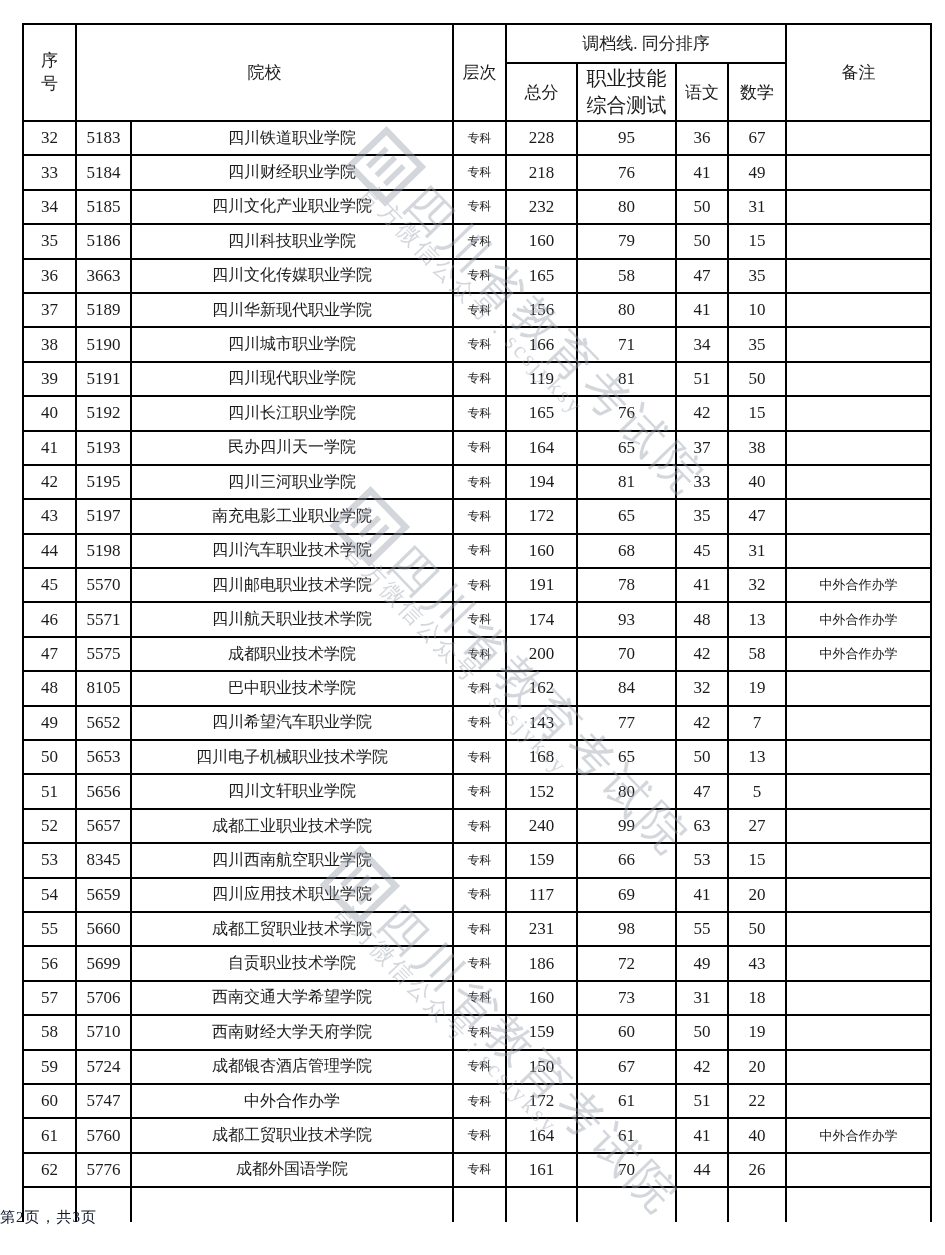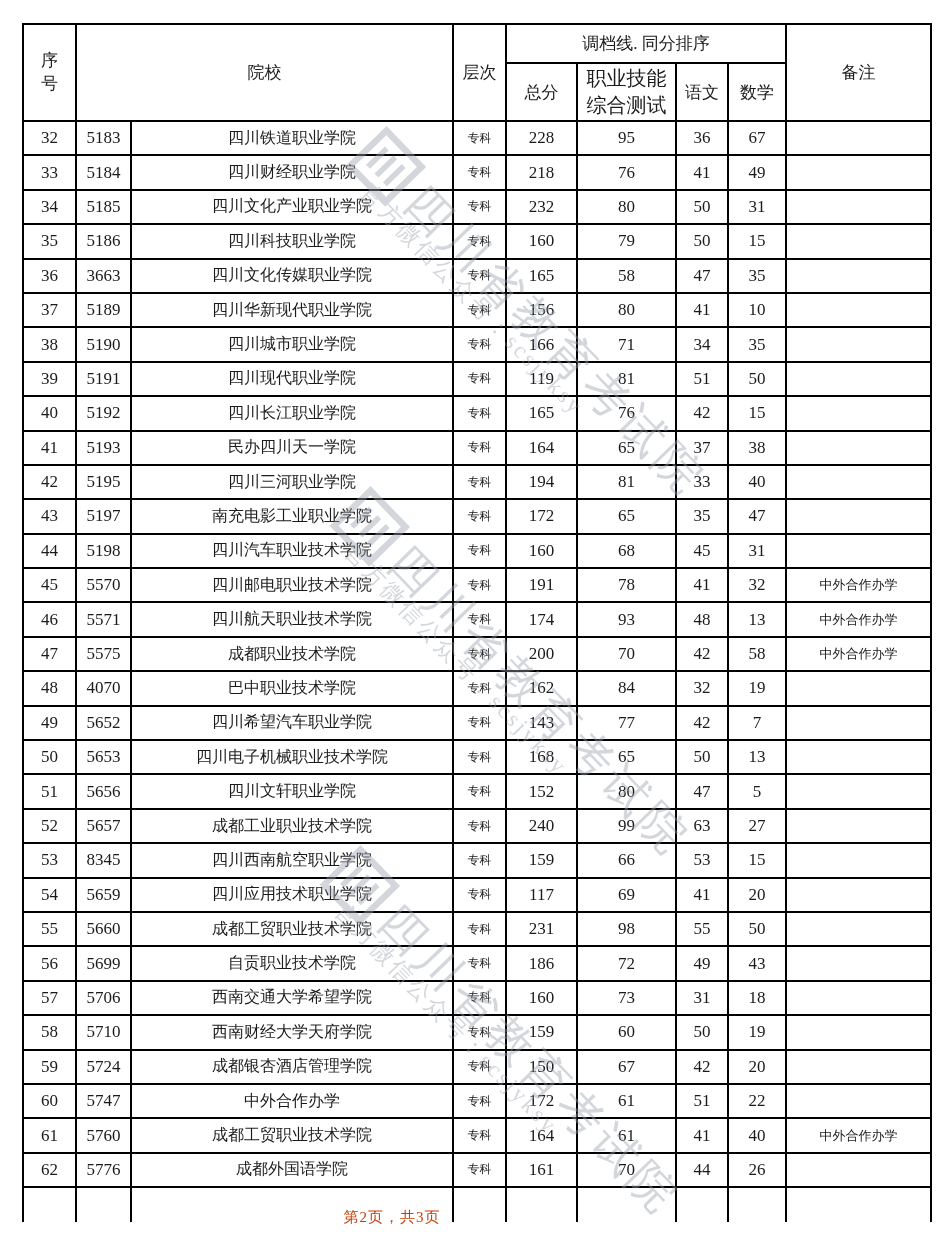--- a/index.html
+++ b/index.html
@@ -31,22 +31,22 @@
   th{font-size:17px;}
   th.pre{white-space:pre-line;line-height:1.35;}
   th.skill{font-size:20px;}
   td{font-size:17px;}
   td.col-name{text-align:left;padding-left:4px;font-size:16px;}
   td.col-level{font-size:12px;}
   td.col-remark{text-align:left;padding-left:4px;font-size:13px;}
   tr.stub td{border-bottom:none;height:12px;}
   
   .footer{
-    position:absolute;left:0;top:1208px;width:784px;
-    text-align:center;font-size:15px;letter-spacing:1px;color:#c2410c;
+    position:absolute;left:0;top:1208px;width:945px;
+    font-size:15px;letter-spacing:1px;color:#0f172a;
   }
   
   .wm{
     position:absolute;
     transform:rotate(46deg);
     transform-origin:0 0;
     opacity:.42;
     pointer-events:none;
     white-space:nowrap;
     color:#99a1ad;
@@ -261,21 +261,21 @@
         <td class="col-name">成都职业技术学院</td>
         <td class="col-level">专科</td>
         <td class="col-total">200</td>
         <td class="col-skill">70</td>
         <td class="col-chinese">42</td>
         <td class="col-math">58</td>
         <td class="col-remark">中外合作办学</td>
       </tr>
       <tr>
         <td class="col-seq">48</td>
-        <td class="col-code">4070</td>
+        <td class="col-code">8105</td>
         <td class="col-name">巴中职业技术学院</td>
         <td class="col-level">专科</td>
         <td class="col-total">162</td>
         <td class="col-skill">84</td>
         <td class="col-chinese">32</td>
         <td class="col-math">19</td>
         <td class="col-remark"></td>
       </tr>
       <tr>
         <td class="col-seq">49</td>

